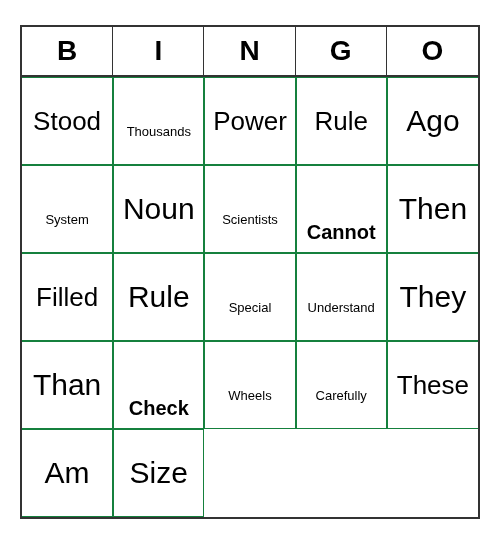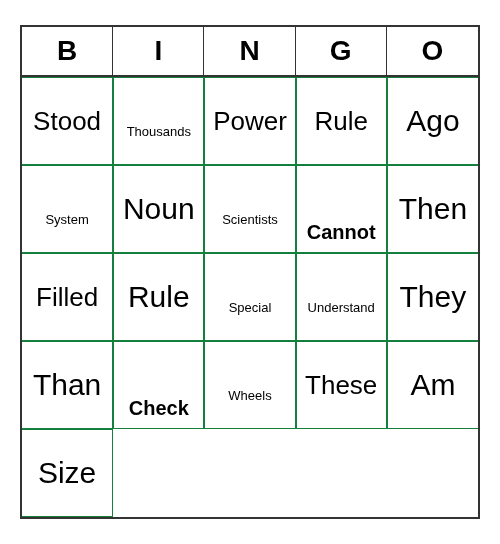--- a/index.html
+++ b/index.html
@@ -150,20 +150,23 @@
       <div class="bingo-cell">
         <span class="size-xlarge">Than</span>
       </div>
       <div class="bingo-cell">
         <span class="size-medium">Check</span>
       </div>
       <div class="bingo-cell">
         <span class="size-small">Wheels</span>
       </div>
       <div class="bingo-cell">
+        <span class="size-small">Carefully</span>
+      </div>
+      <div class="bingo-cell">
         <span class="size-large">These</span>
       </div>
       <div class="bingo-cell">
         <span class="size-xlarge">Am</span>
       </div>
       <div class="bingo-cell">
         <span class="size-xlarge">Size</span>
       </div>
     </div>
 </div>

